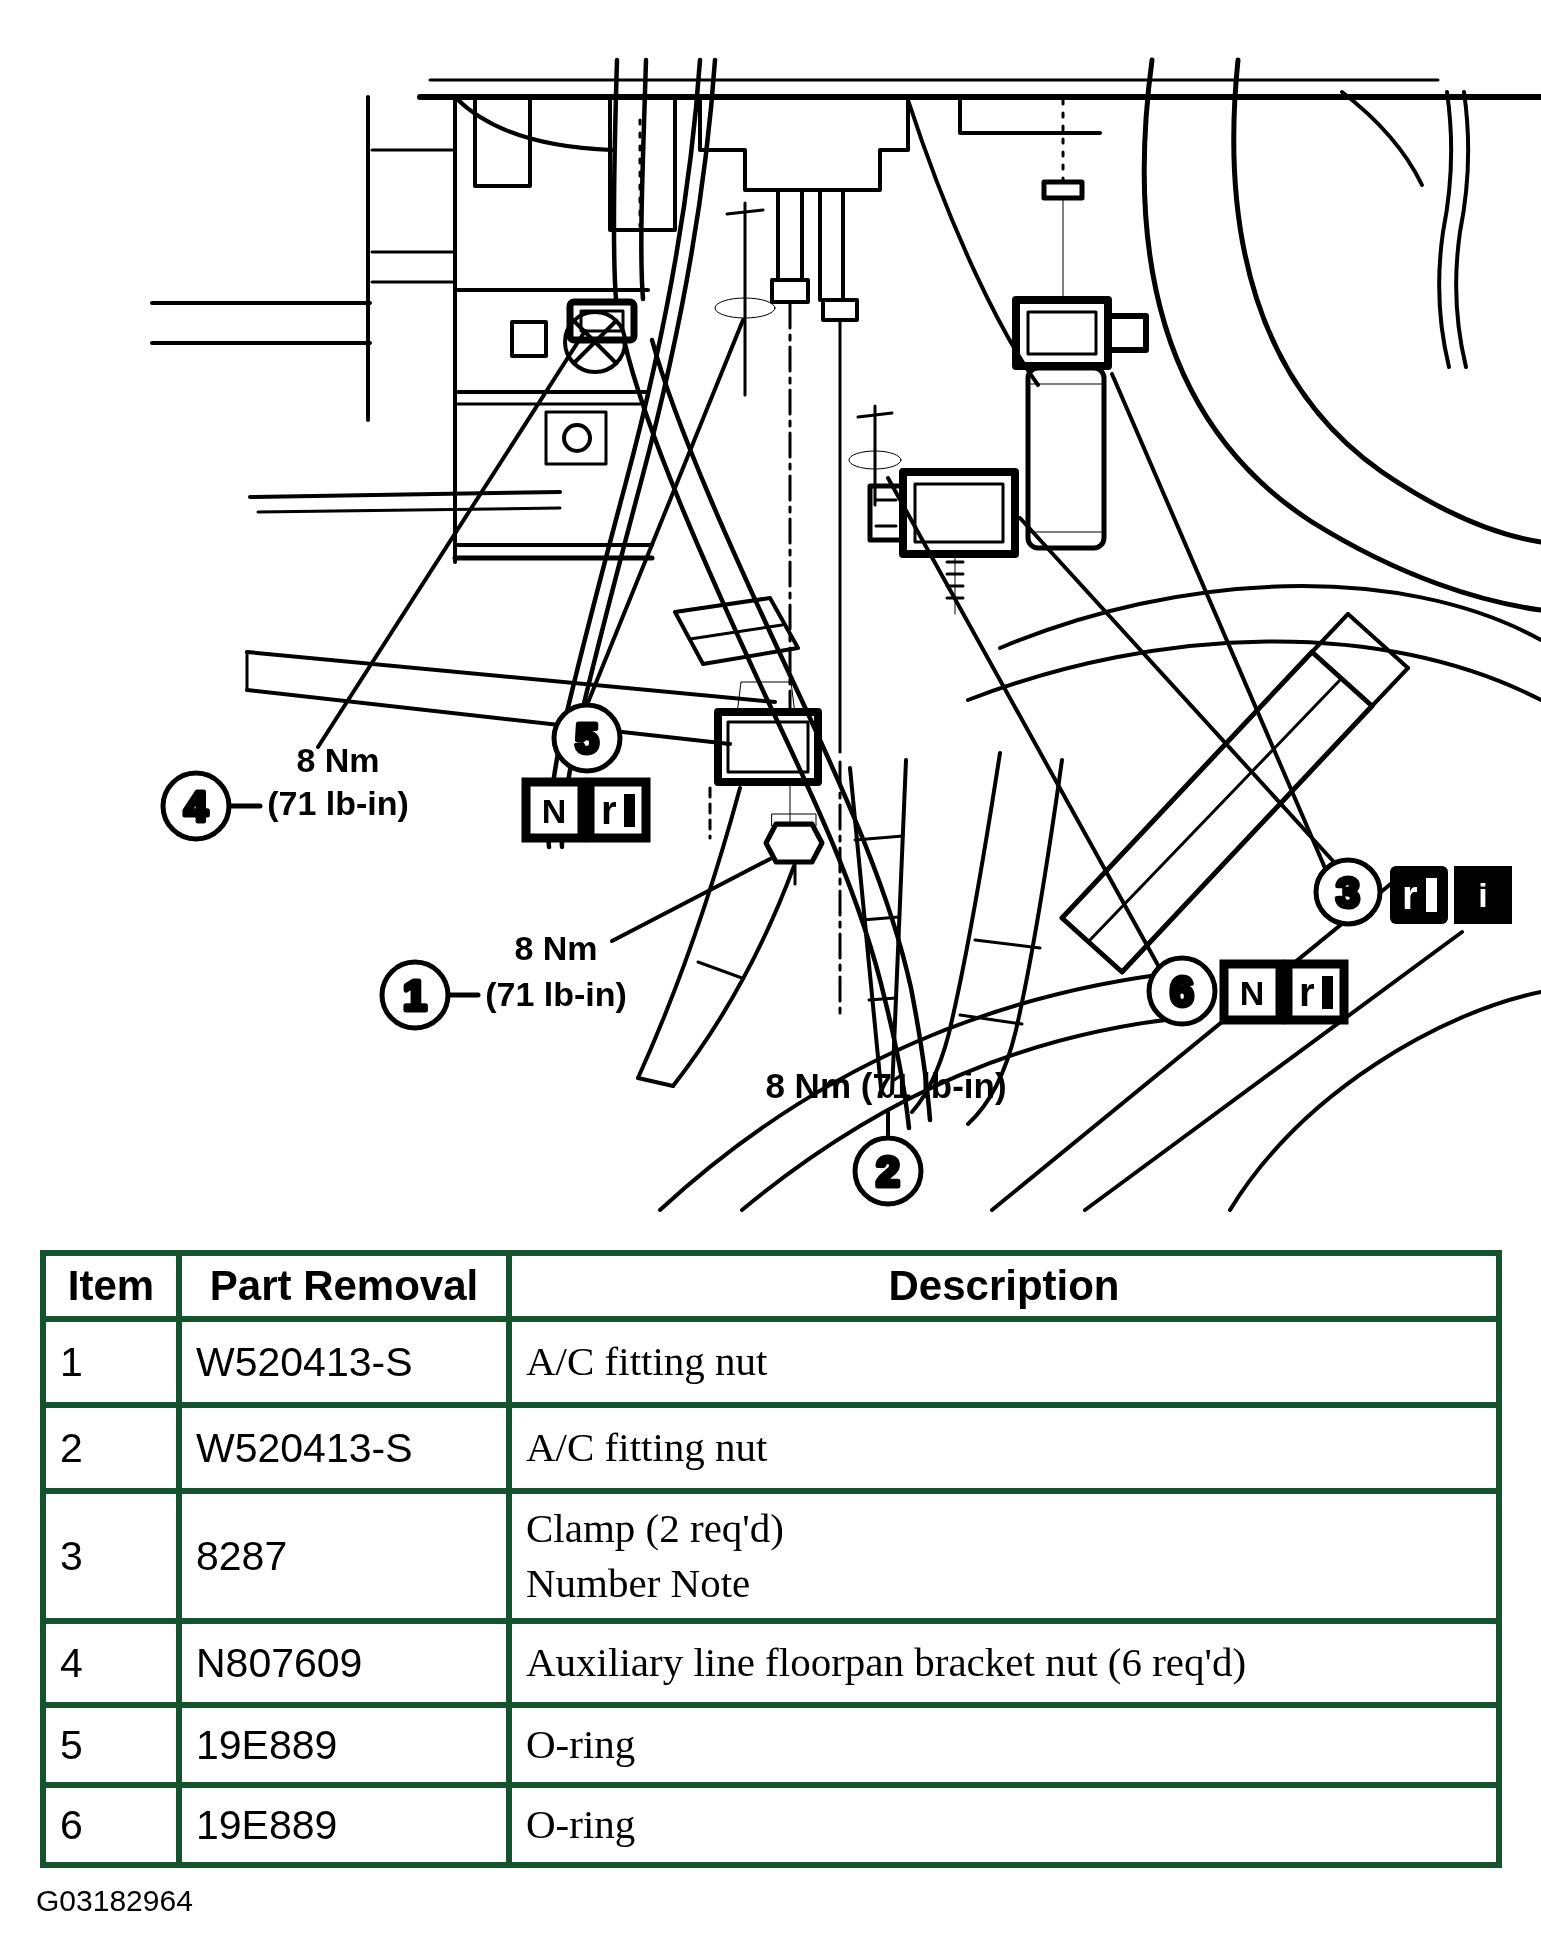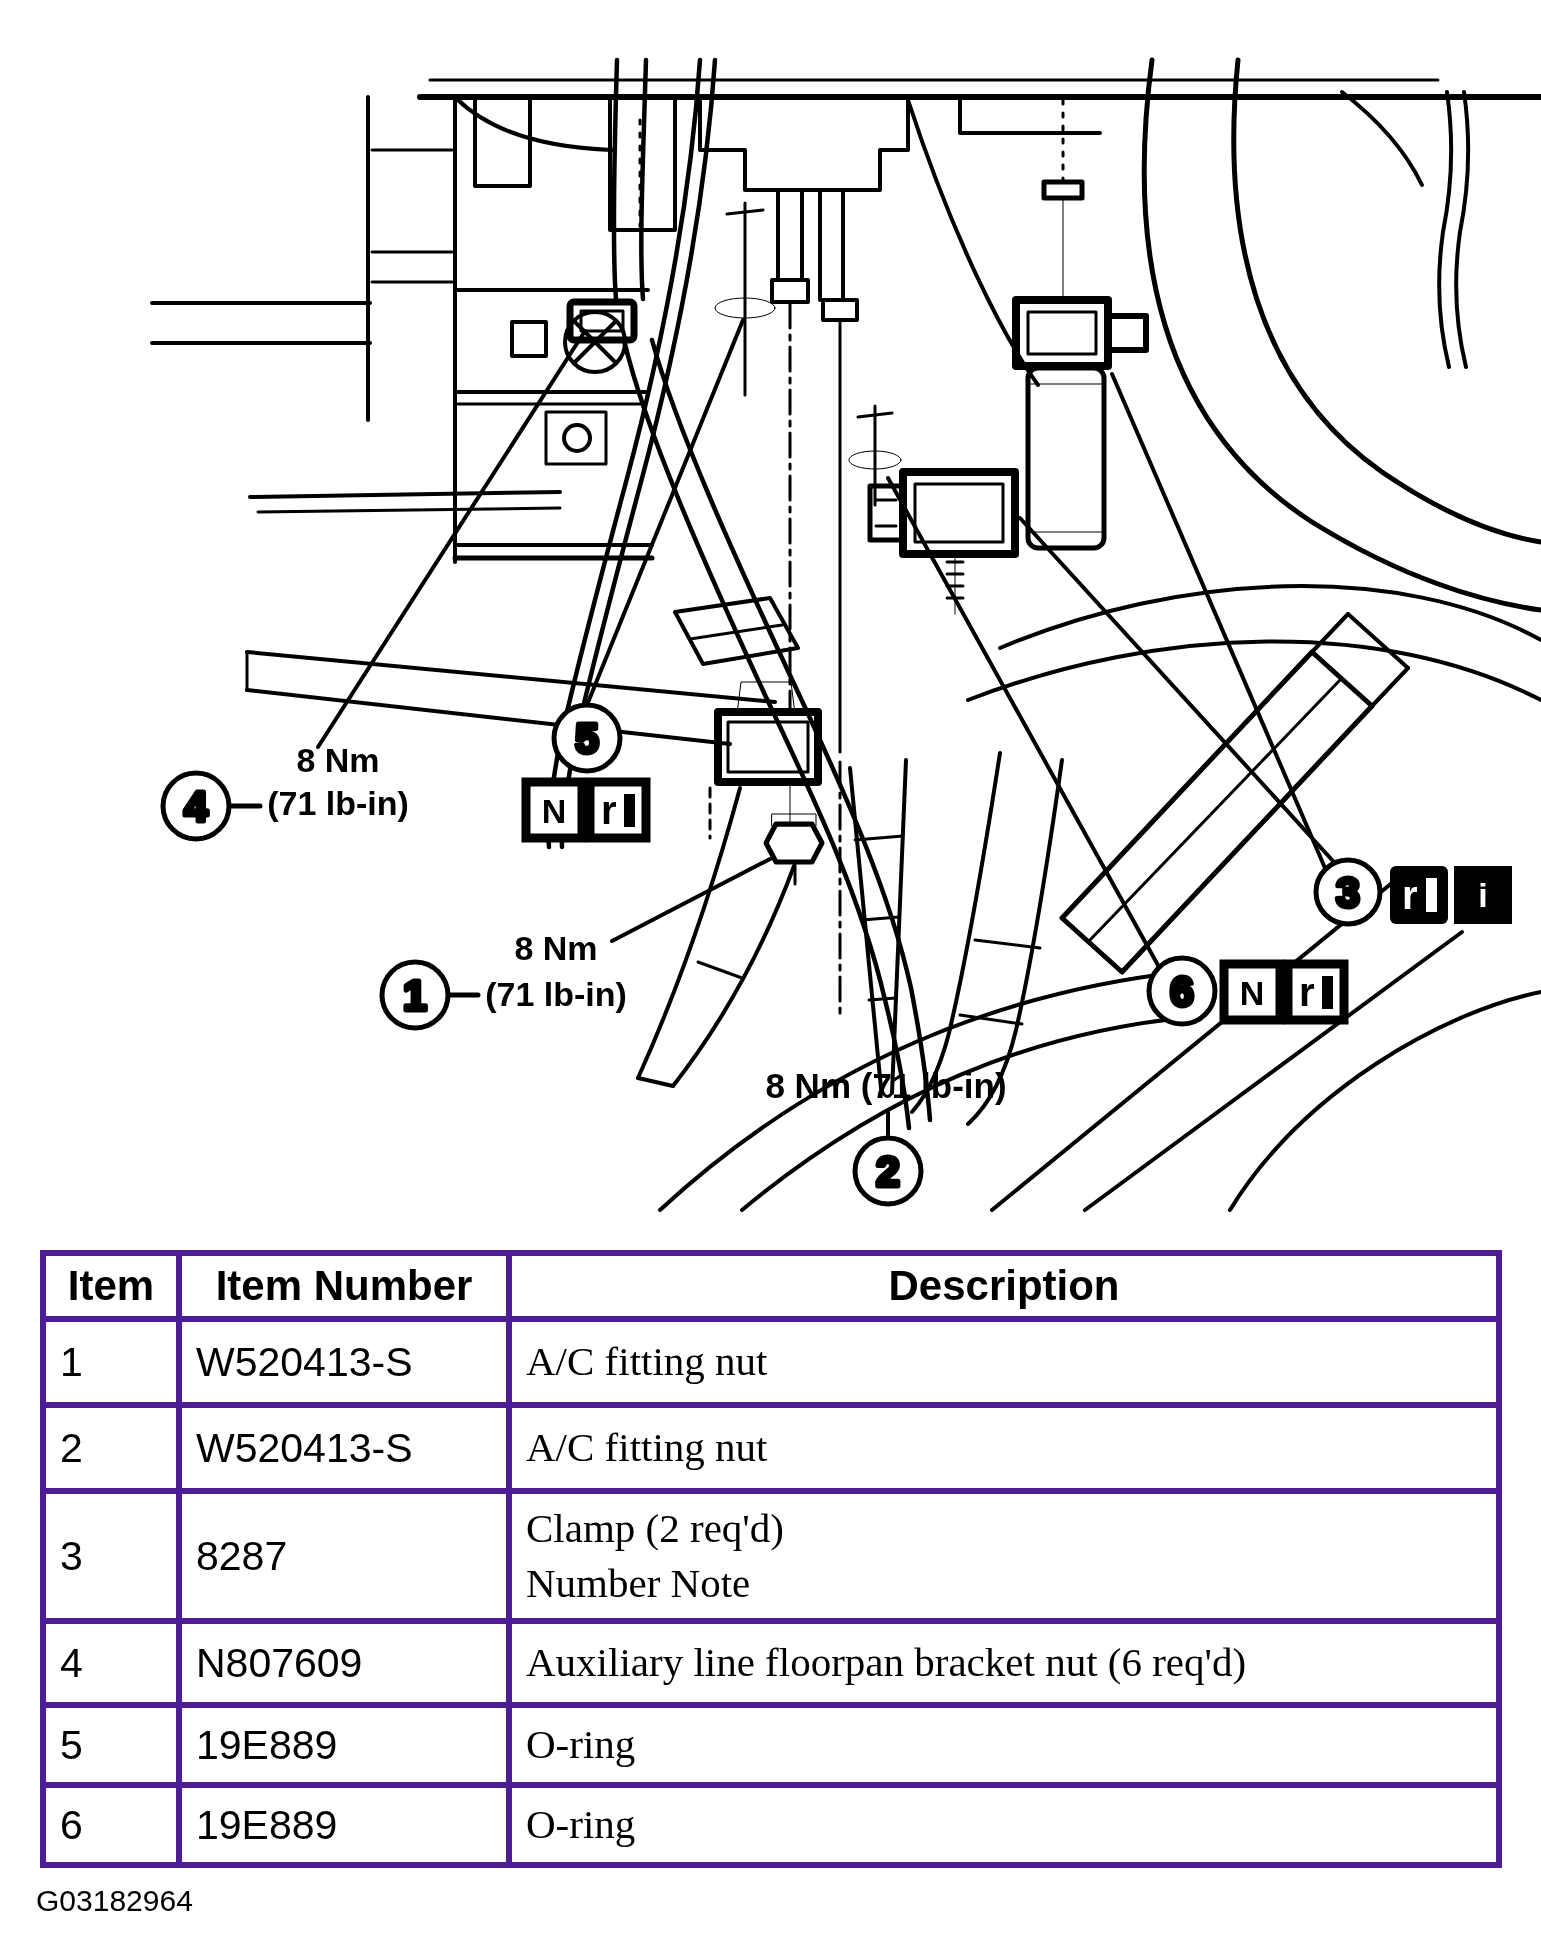--- a/index.html
+++ b/index.html
@@ -18,21 +18,21 @@
   .icN{font-size:34px;font-weight:bold;text-anchor:middle;}
   .icr{font-size:40px;font-weight:bold;}
   .icrw{font-size:40px;font-weight:bold;fill:#fff;}
   .ici{font-size:34px;font-weight:bold;text-anchor:middle;fill:#fff;}
 
   table.parts-table{
     position:absolute;left:40px;top:1250px;width:1462px;
     border-collapse:collapse;table-layout:fixed;background:#fff;
   }
   .parts-table th,.parts-table td{
-    border:6px solid #4c1d95;font-size:41px;vertical-align:middle;
+    border:6px solid #14532d;font-size:41px;vertical-align:middle;
     padding:0 0 0 14px;overflow:hidden;
   }
   .parts-table th{font-weight:bold;font-size:42px;text-align:center;padding:0;height:60px;}
   .parts-table tbody tr:nth-child(1) td{height:80px;}
   .parts-table tbody tr:nth-child(2) td{height:80px;}
   .parts-table tbody tr:nth-child(3) td{height:124px;}
   .parts-table tbody tr:nth-child(4) td{height:78px;}
   .parts-table tbody tr:nth-child(5) td{height:74px;}
   .parts-table tbody tr:nth-child(6) td{height:74px;}
   .desc-line{line-height:1.35;font-family:Liberation Serif, serif;}
@@ -285,21 +285,21 @@
 
   <table class="parts-table">
     <colgroup>
       <col style="width:136px">
       <col style="width:330px">
       <col>
     </colgroup>
     <thead>
       <tr>
         <th>Item</th>
-        <th>Item Number</th>
+        <th>Part Removal</th>
         <th>Description</th>
       </tr>
     </thead>
     <tbody>
       <tr>
         <td>1</td>
         <td>W520413-S</td>
         <td>
             <div class="desc-line">A/C fitting nut</div>
           </td>

